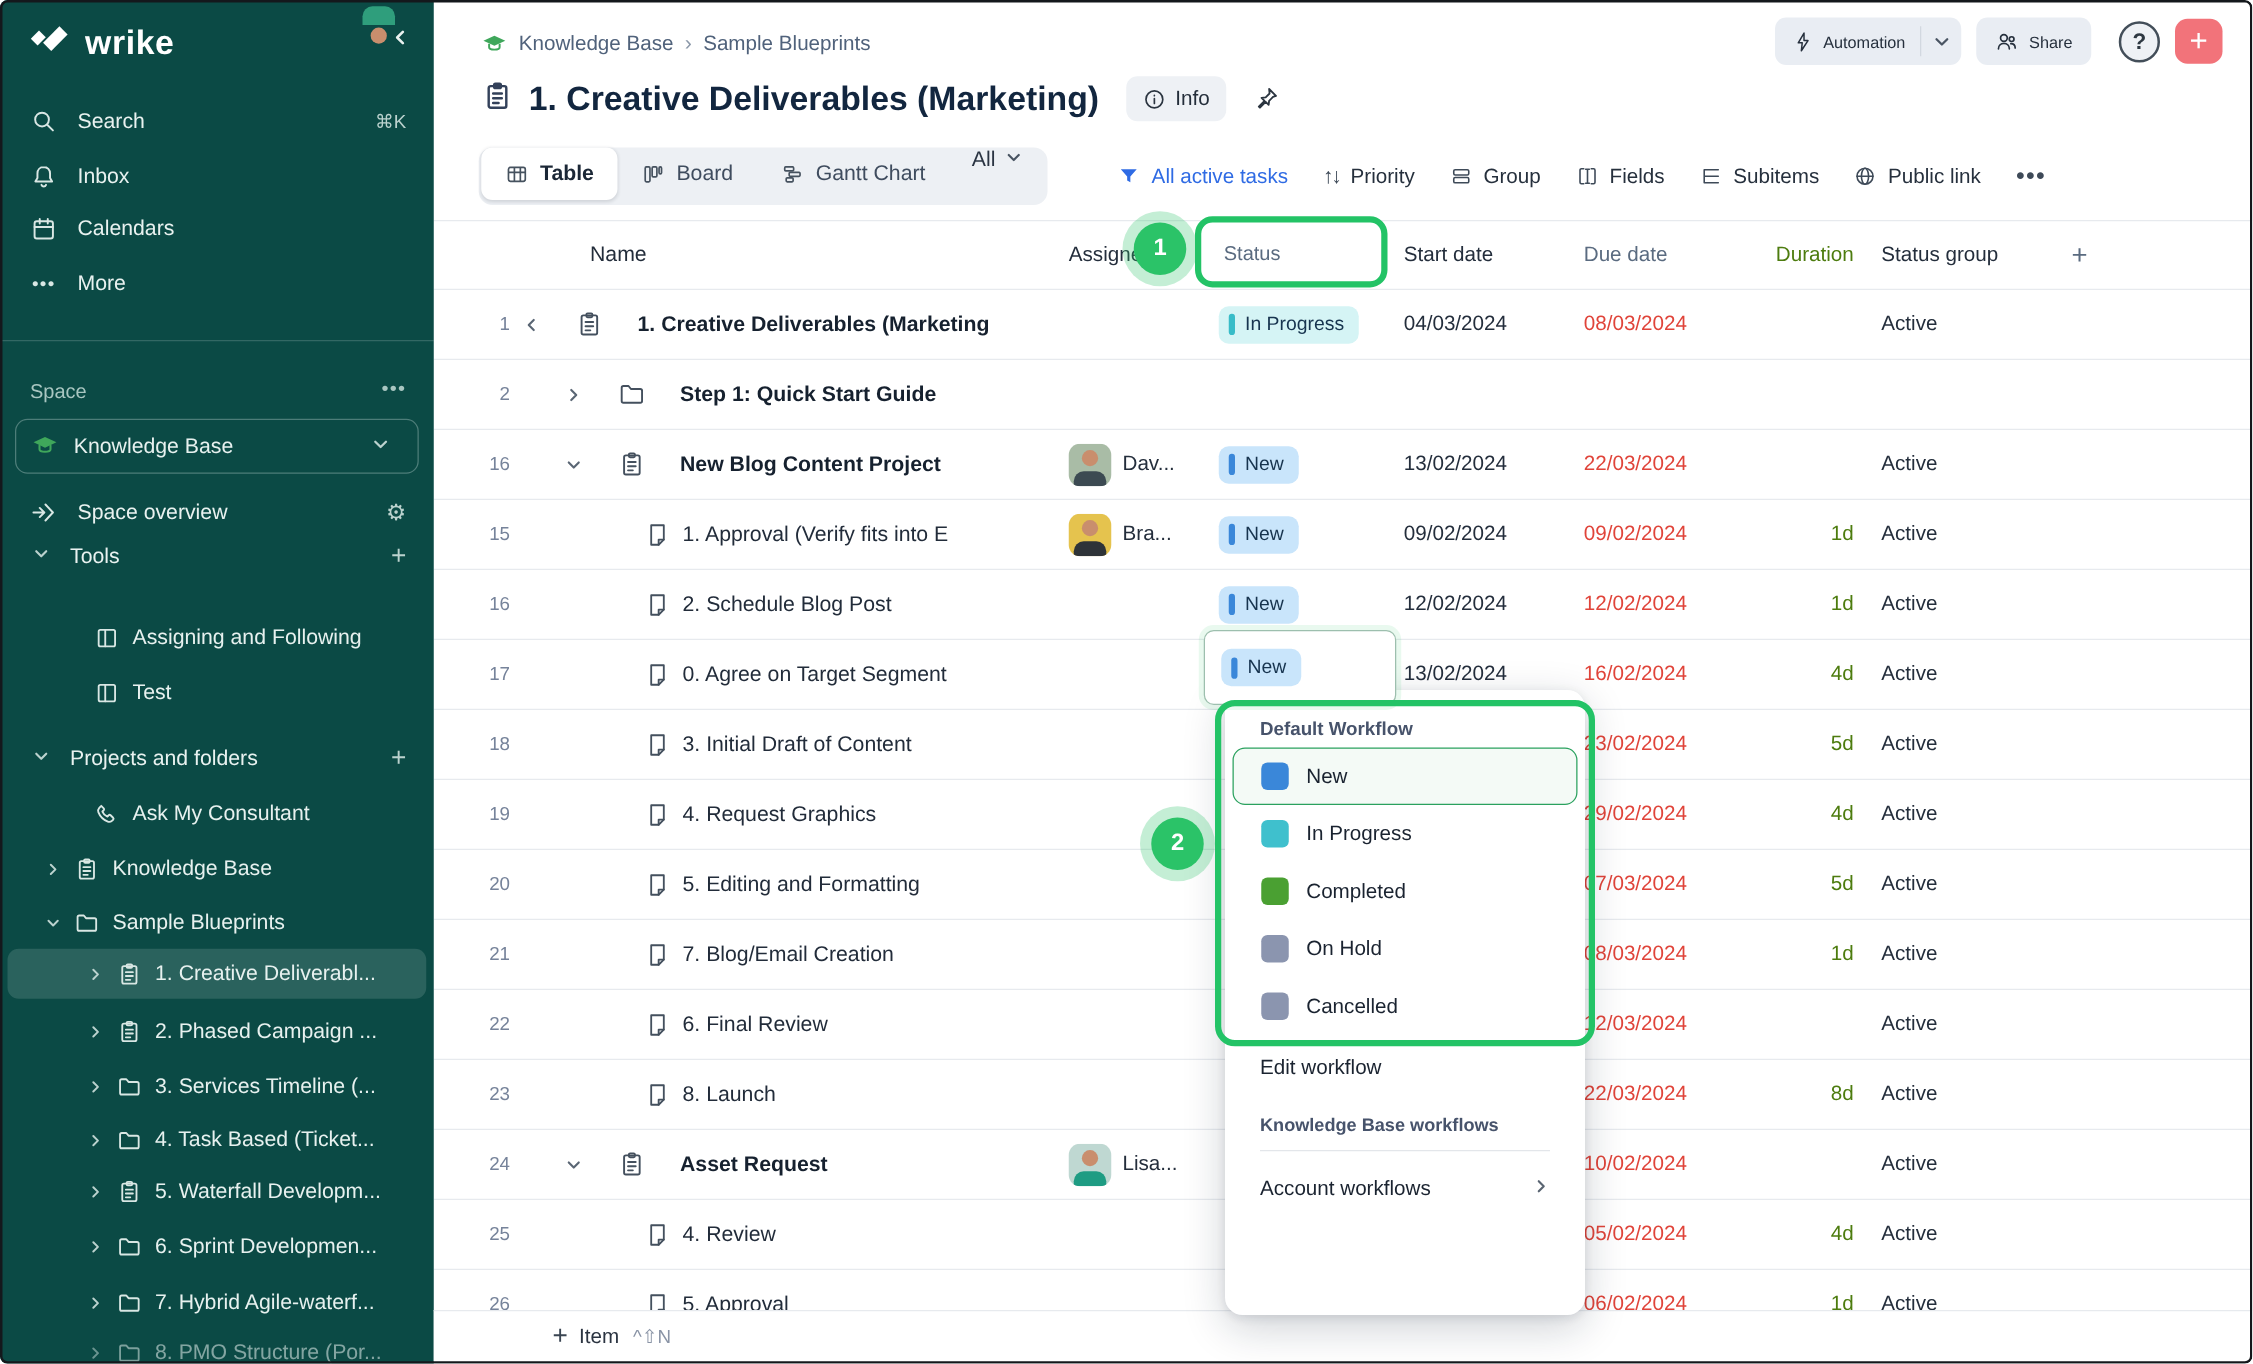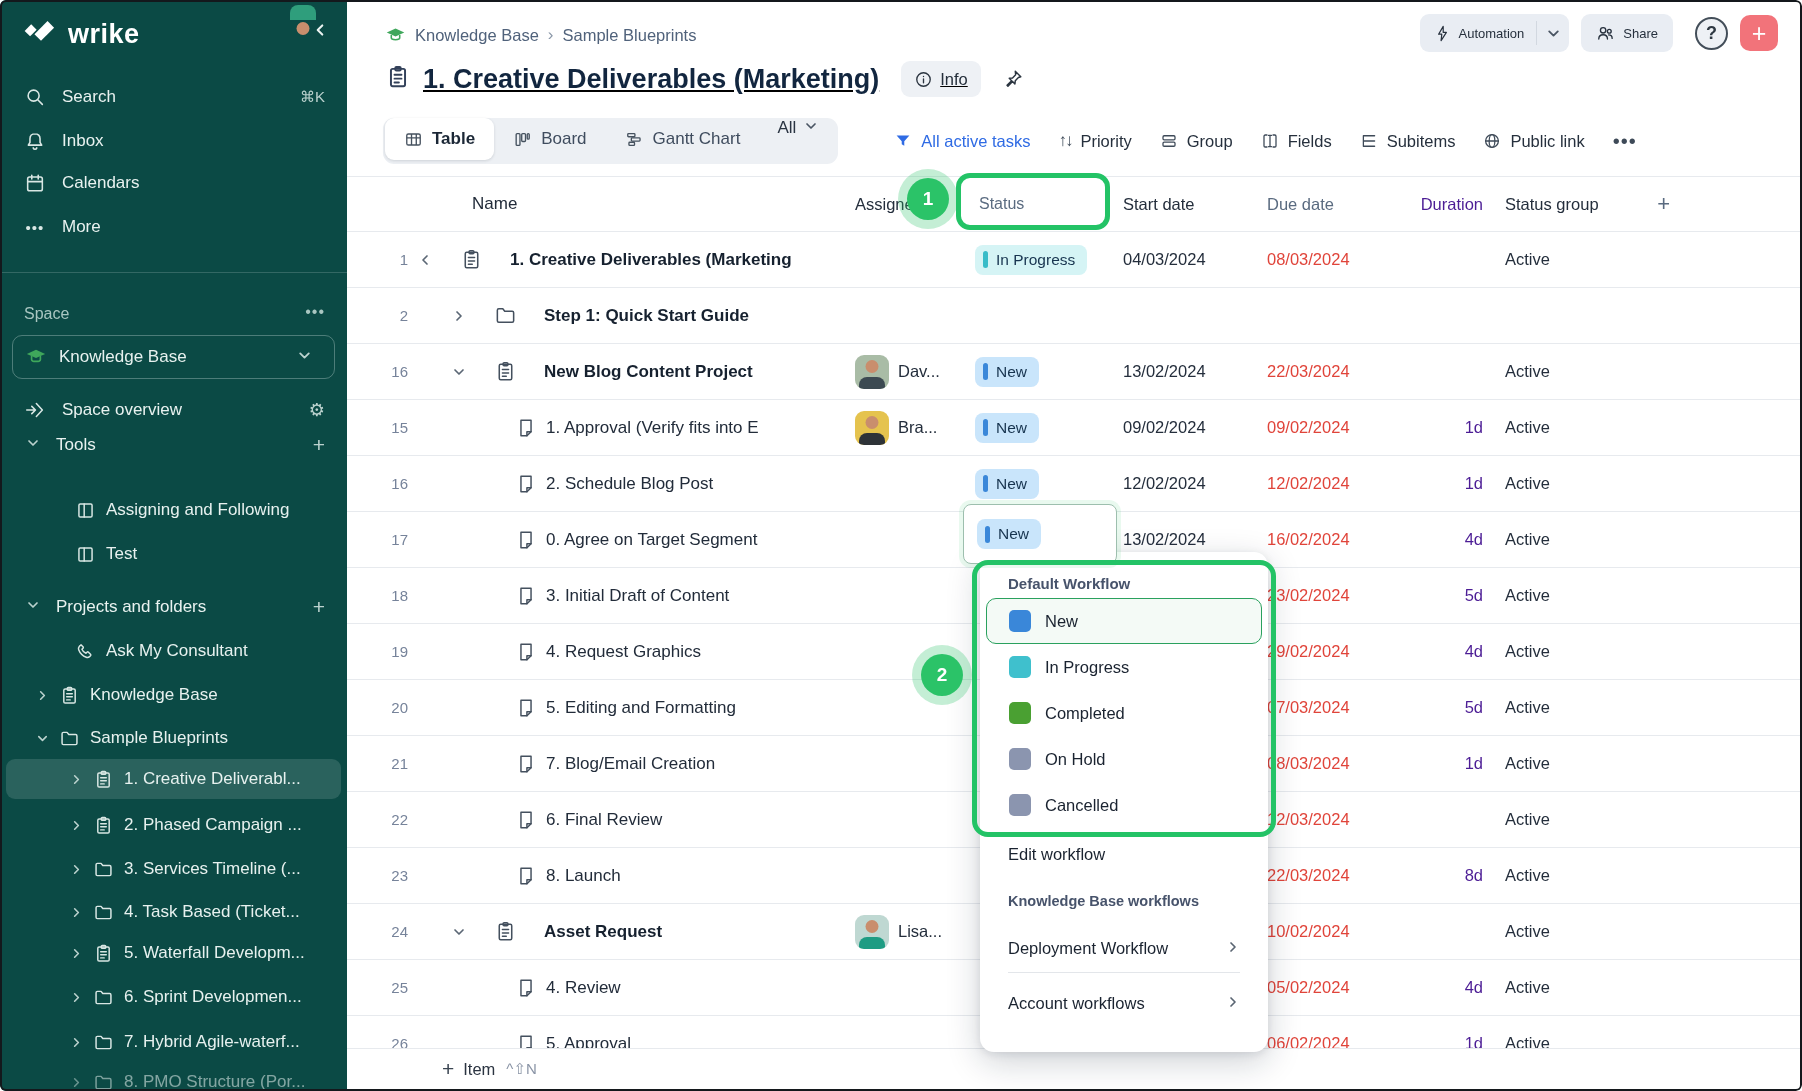--- a/index.html
+++ b/index.html
@@ -36,21 +36,21 @@
   .avatar::after { content:""; position:absolute; bottom:-3px; left:50%; transform:translateX(-50%); width:26px; height:15px; border-radius:8px 8px 0 0; }
   .av-woman { background:#CFDED9; } .av-woman::after { background:#2F9E7C; }
   .av-david { background:#A9BCA6; } .av-david::after { background:#3C4A52; }
   .av-brandon { background:#E5C34E; } .av-brandon::after { background:#2E3338; }
   .av-lisa { background:#BFD8D2; } .av-lisa::after { background:#1E9C83; }
 
   
   #main { position:absolute; left:347px; top:0; right:0; bottom:0; background:#fff; }
   .breadcrumb { position:absolute; left:38px; top:22px; height:26px; display:flex; align-items:center; gap:9px; font-size:16.5px; color:#50627B; }
   .crumb-sep { color:#8A97A8; font-size:17px; }
-  .title-row { position:absolute; left:38px; top:58px; height:42px; display:flex; align-items:center;text-decoration:underline; }
+  .title-row { position:absolute; left:38px; top:58px; height:42px; display:flex; align-items:center; }
   .title-ic svg { stroke:#33415A; fill:none; stroke-width:1.8; stroke-linecap:round; }
   .page-title { font-size:27px; font-weight:700; color:#12263F; margin-left:12px; white-space:nowrap; }
   .info-chip { display:flex; align-items:center; gap:7px; height:36px; background:#EEF1F5; border-radius:9px; padding:0 13px; margin-left:22px; font-size:16.5px; color:#242E3A; }
   .info-chip svg { stroke:#2B3540; fill:none; stroke-width:1.7; stroke-linecap:round; }
   .pin-btn { margin-left:14px; width:36px; height:36px; display:flex; align-items:center; justify-content:center; border-radius:9px; }
   .pin-btn svg { stroke:#2B3540; fill:none; stroke-width:1.6; stroke-linejoin:round; }
   .topright { position:absolute; right:24px; top:14px; height:38px; display:flex; align-items:center; }
   .pill { display:flex; align-items:center; height:38px; background:#E9EDF3; border-radius:9px; font-size:13px; color:#26303D; }
   .pill svg { stroke:#26303D; stroke-width:1.7; stroke-linecap:round; stroke-linejoin:round; }
   .automation-main { display:flex; align-items:center; gap:8px; padding:0 12px 0 14px; }
@@ -85,21 +85,21 @@
   .c-name .chev svg { stroke:#5B6775; }
   .lvl0 { padding-left:6px; } .lvl1 { padding-left:40px; } .lvl2 { padding-left:102px; }
   .ricon { width:24px; height:24px; margin:0 8px 0 4px; flex:0 0 auto; display:flex; align-items:center; justify-content:center; }
   .ricon svg { stroke:#44505E; fill:none; stroke-width:1.6; stroke-linecap:round; stroke-linejoin:round; }
   .bold .c-name { font-weight:700; color:#16212F;gap:19px; }
   .c-assignee { width:125px; flex:0 0 auto; display:flex; align-items:center; gap:9px; font-size:16.5px; color:#242E3C; overflow:hidden; }
   .c-assignee .avatar { width:34px; height:34px; flex:0 0 auto; margin-left:5px; }
   .c-status { width:148px; flex:0 0 auto; display:flex; align-items:center; }
   .c-start { width:144px; flex:0 0 auto; font-size:16.5px; color:#242E3C; }
   .c-due { width:138px; flex:0 0 auto; font-size:16.5px; color:#E0443A; }
-  .c-dur { width:78px; flex:0 0 auto; font-size:16.5px; color:#4c1d95; text-align:right; }
+  .c-dur { width:78px; flex:0 0 auto; font-size:16.5px; color:#4d7c0f; text-align:right; }
   .c-group { flex:1; padding-left:22px; font-size:16.5px; color:#242E3C; }
   .h-name { padding-left:64px !important; }
   .h-plus { position:absolute; right:132px; color:#5A6B80; font-size:22px; font-weight:300; }
   .chip { display:inline-flex; align-items:center; height:30px; border-radius:8px; padding:0 12px 0 8px; font-size:15.5px; color:#17344F; }
   .chip .bar { width:5px; height:17px; border-radius:3px; margin-right:8px; }
   .chip-new { background:#C9E5FB; } .chip-new .bar { background:#3A87D9; }
   .chip-inprogress { background:#D5F4F5; } .chip-inprogress .bar { background:#38BCC8; }
 
   
   .tfoot { position:absolute; left:0; right:0; top:1048px; height:41px; border-top:1px solid #E7EAEE; background:#fff; display:flex; align-items:center; z-index:20; }
@@ -917,26 +917,20 @@
     <div class="sd-item">
       <span class="sw" style="background: rgb(139, 149, 175);"></span>
       <span>On Hold</span>
     </div>
     <div class="sd-item">
       <span class="sw" style="background: rgb(139, 149, 175);"></span>
       <span>Cancelled</span>
     </div>
     <div class="sd-edit">Edit workflow</div>
     <div class="sd-label2">Knowledge Base workflows</div>
-    <div class="sd-link">
-      <span>Deployment Workflow</span>
-      <span class="chev right"><svg width="14" height="14" viewBox="0 0 14 14">
-            <polyline points="3,5 7,9 11,5"></polyline>
-          </svg></span>
-    </div>
     <div class="sd-divider"></div>
     <div class="sd-link">
       <span>Account workflows</span>
       <span class="chev right"><svg width="14" height="14" viewBox="0 0 14 14">
             <polyline points="3,5 7,9 11,5"></polyline>
           </svg></span>
     </div>
   </div>
 
   <div class="anno-box anno-status-header"></div>

